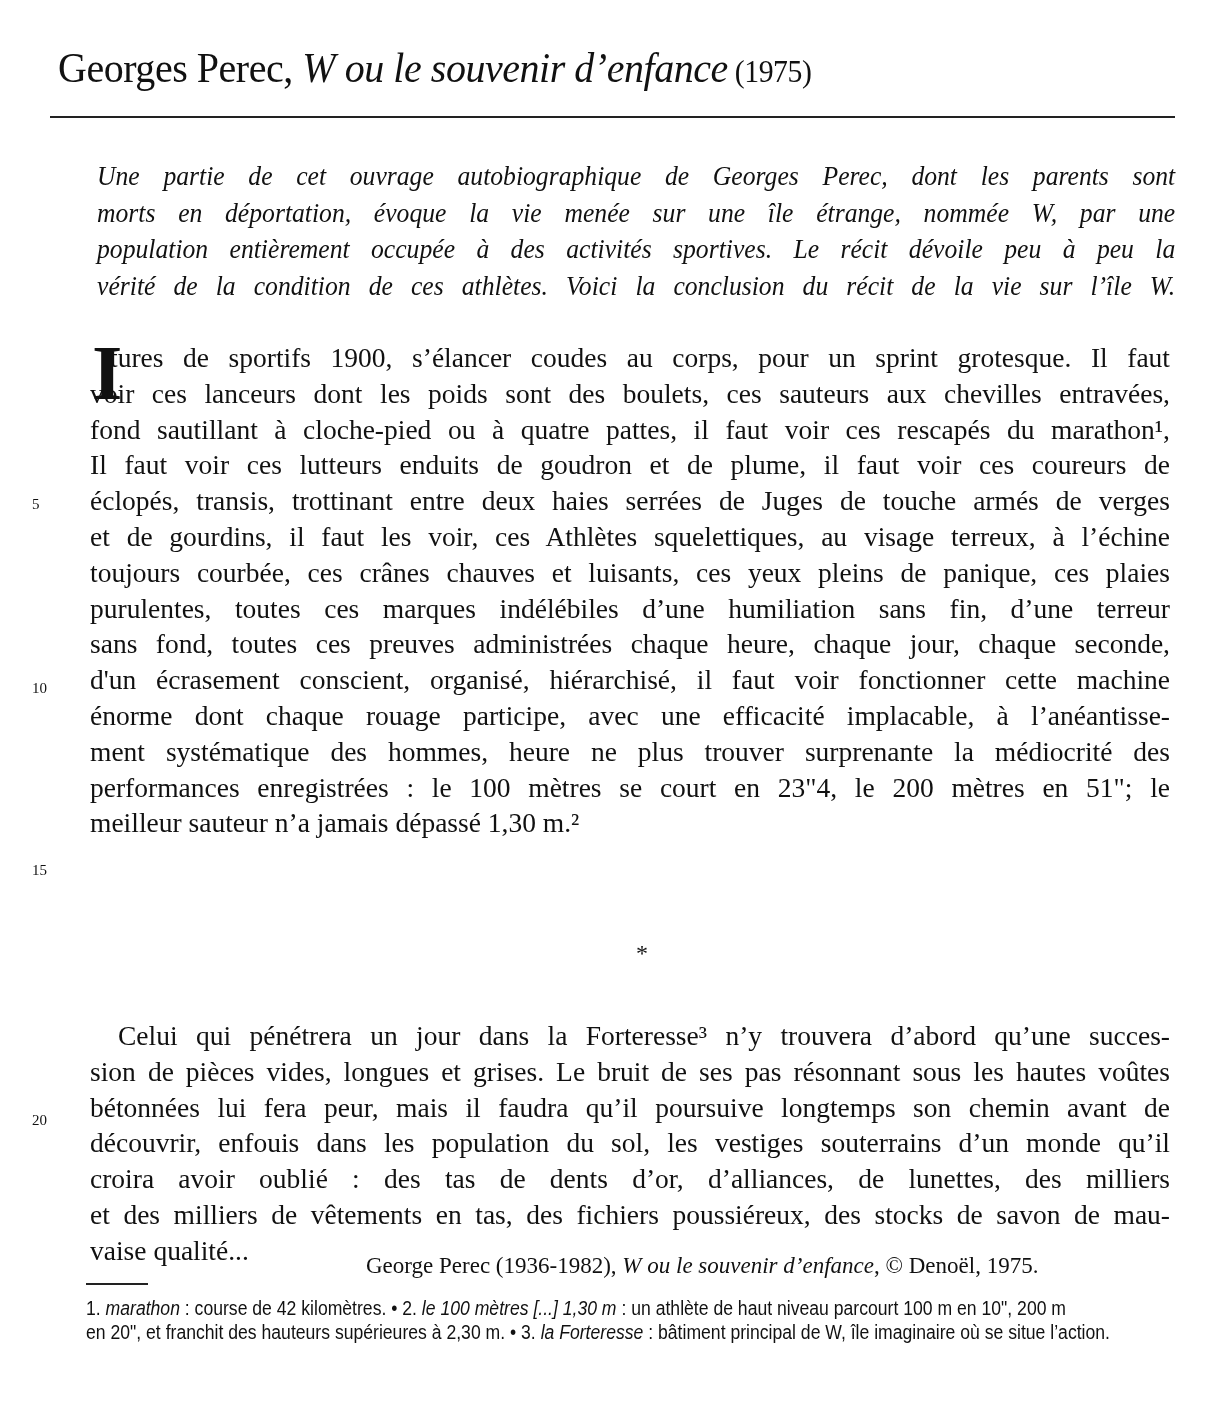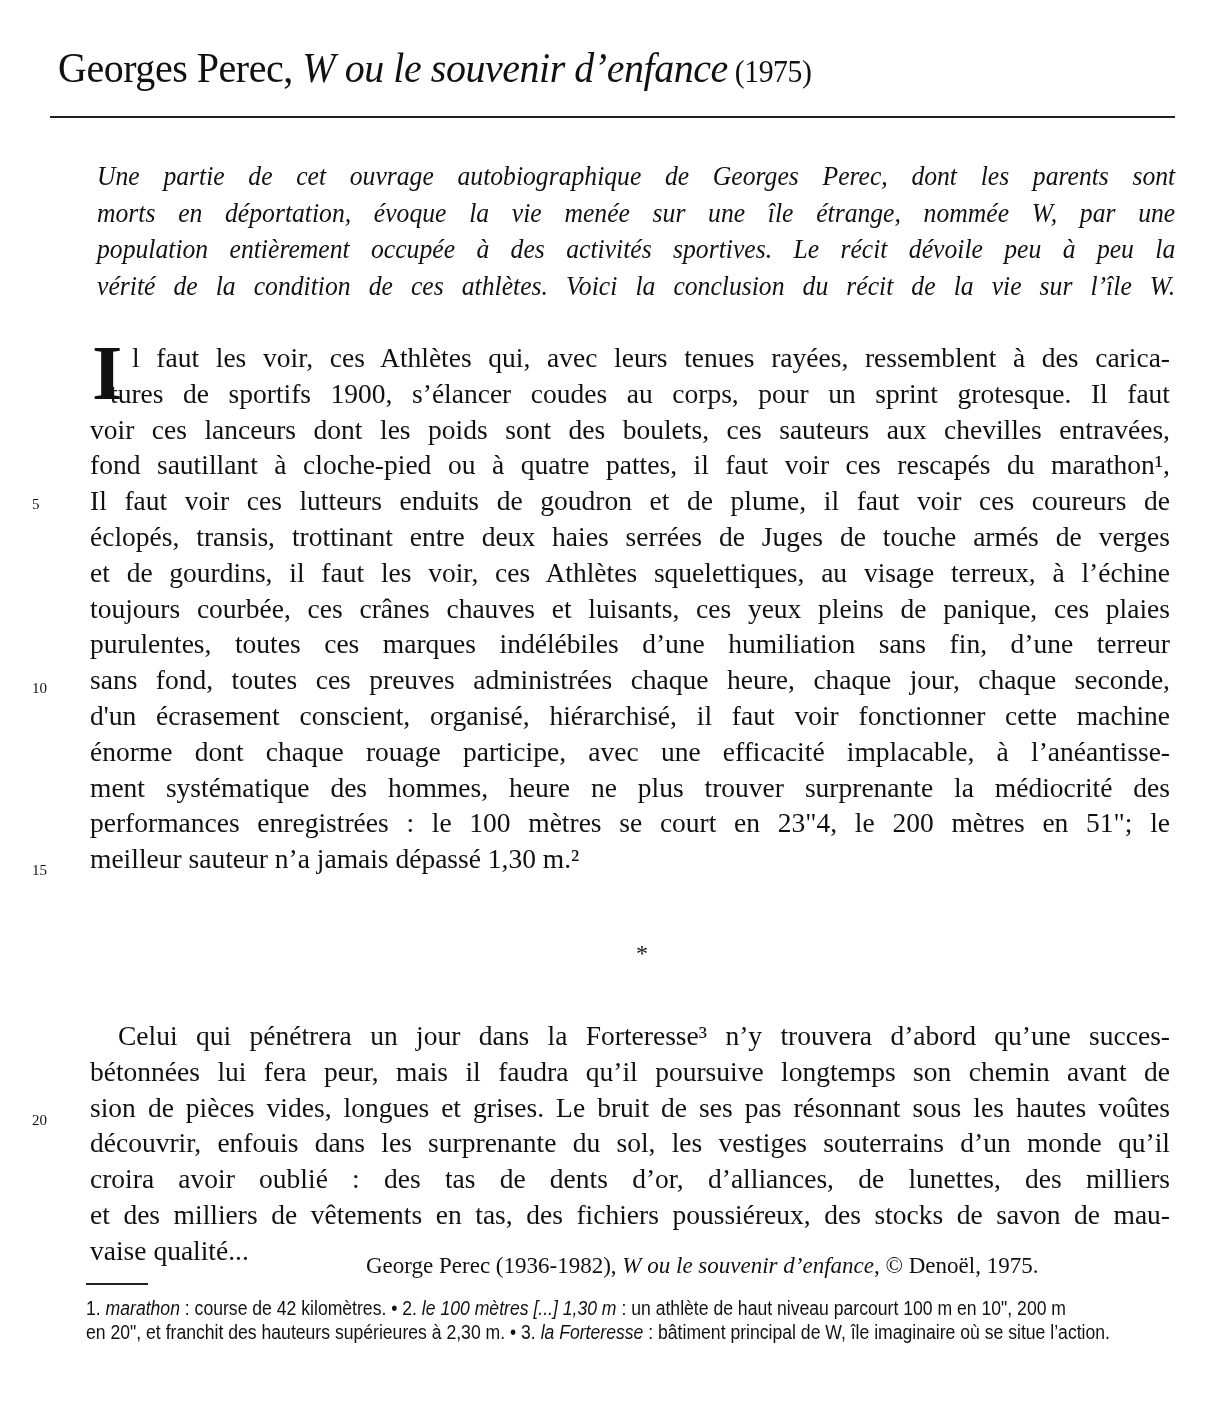--- a/index.html
+++ b/index.html
@@ -36,21 +36,20 @@
 <div class="intro" style="width:1135px;">
   <span class="line" style="display: block;">Une partie de cet ouvrage autobiographique de Georges Perec, dont les parents sont</span>
   <span class="line" style="display: block;">morts en déportation, évoque la vie menée sur une île étrange, nommée W, par une</span>
   <span class="line" style="display: block;">population entièrement occupée à des activités sportives. Le récit dévoile peu à peu la</span>
   <span class="line" style="display: block;">vérité de la condition de ces athlètes. Voici la conclusion du récit de la vie sur l’île W.</span>
 </div>
 
 <div class="dropcap">I</div>
 
 <div class="body p1">
-  <span class="line" style="padding-left: 42px; display: block;">l faut les voir, ces Athlètes qui, avec leurs tenues rayées, ressemblent à des carica-</span>
   <span class="line" style="padding-left: 20px; display: block;">tures de sportifs 1900, s’élancer coudes au corps, pour un sprint grotesque. Il faut</span>
   <span class="line" style="display: block;">voir ces lanceurs dont les poids sont des boulets, ces sauteurs aux chevilles entravées,</span>
   <span class="line" style="display: block;">fond sautillant à cloche-pied ou à quatre pattes, il faut voir ces rescapés du marathon¹,</span>
   <span class="line" style="display: block;">Il faut voir ces lutteurs enduits de goudron et de plume, il faut voir ces coureurs de</span>
   <span class="line" style="display: block;">éclopés, transis, trottinant entre deux haies serrées de Juges de touche armés de verges</span>
   <span class="line" style="display: block;">et de gourdins, il faut les voir, ces Athlètes squelettiques, au visage terreux, à l’échine</span>
   <span class="line" style="display: block;">toujours courbée, ces crânes chauves et luisants, ces yeux pleins de panique, ces plaies</span>
   <span class="line" style="display: block;">purulentes, toutes ces marques indélébiles d’une humiliation sans fin, d’une terreur</span>
   <span class="line" style="display: block;">sans fond, toutes ces preuves administrées chaque heure, chaque jour, chaque seconde,</span>
   <span class="line" style="display: block;">d'un écrasement conscient, organisé, hiérarchisé, il faut voir fonctionner cette machine</span>
@@ -62,23 +61,23 @@
 
 <div class="lnum" style="top:496px;">5</div>
 <div class="lnum" style="top:680px;">10</div>
 <div class="lnum" style="top:862px;">15</div>
 <div class="lnum" style="top:1112px;">20</div>
 
 <div class="star">*</div>
 
 <div class="body p2">
   <span class="line indent" style="display: block;">Celui qui pénétrera un jour dans la Forteresse³ n’y trouvera d’abord qu’une succes-</span>
+  <span class="line" style="display: block;">sion de pièces vides, longues et grises. Le bruit de ses pas résonnant sous les hautes voûtes</span>
   <span class="line" style="display: block;">bétonnées lui fera peur, mais il faudra qu’il poursuive longtemps son chemin avant de</span>
-  <span class="line" style="display: block;">sion de pièces vides, longues et grises. Le bruit de ses pas résonnant sous les hautes voûtes</span>
-  <span class="line" style="display: block;">découvrir, enfouis dans les surprenante du sol, les vestiges souterrains d’un monde qu’il</span>
+  <span class="line" style="display: block;">découvrir, enfouis dans les population du sol, les vestiges souterrains d’un monde qu’il</span>
   <span class="line" style="display: block;">croira avoir oublié : des tas de dents d’or, d’alliances, de lunettes, des milliers</span>
   <span class="line" style="display: block;">et des milliers de vêtements en tas, des fichiers poussiéreux, des stocks de savon de mau-</span>
   <span class="line" style="text-align-last: left; display: block;">vaise qualité...</span>
 </div>
 
 <div class="attrib">
   <span>George Perec (1936-1982), </span><i>W ou le souvenir d’enfance</i><span>, © Denoël, 1975.</span>
 </div>
 
 <div class="fnrule"></div>

